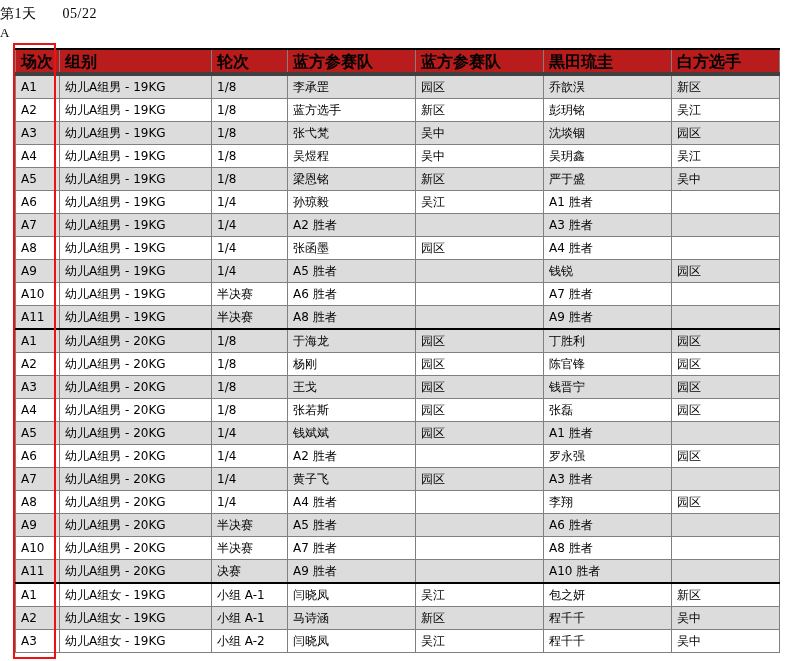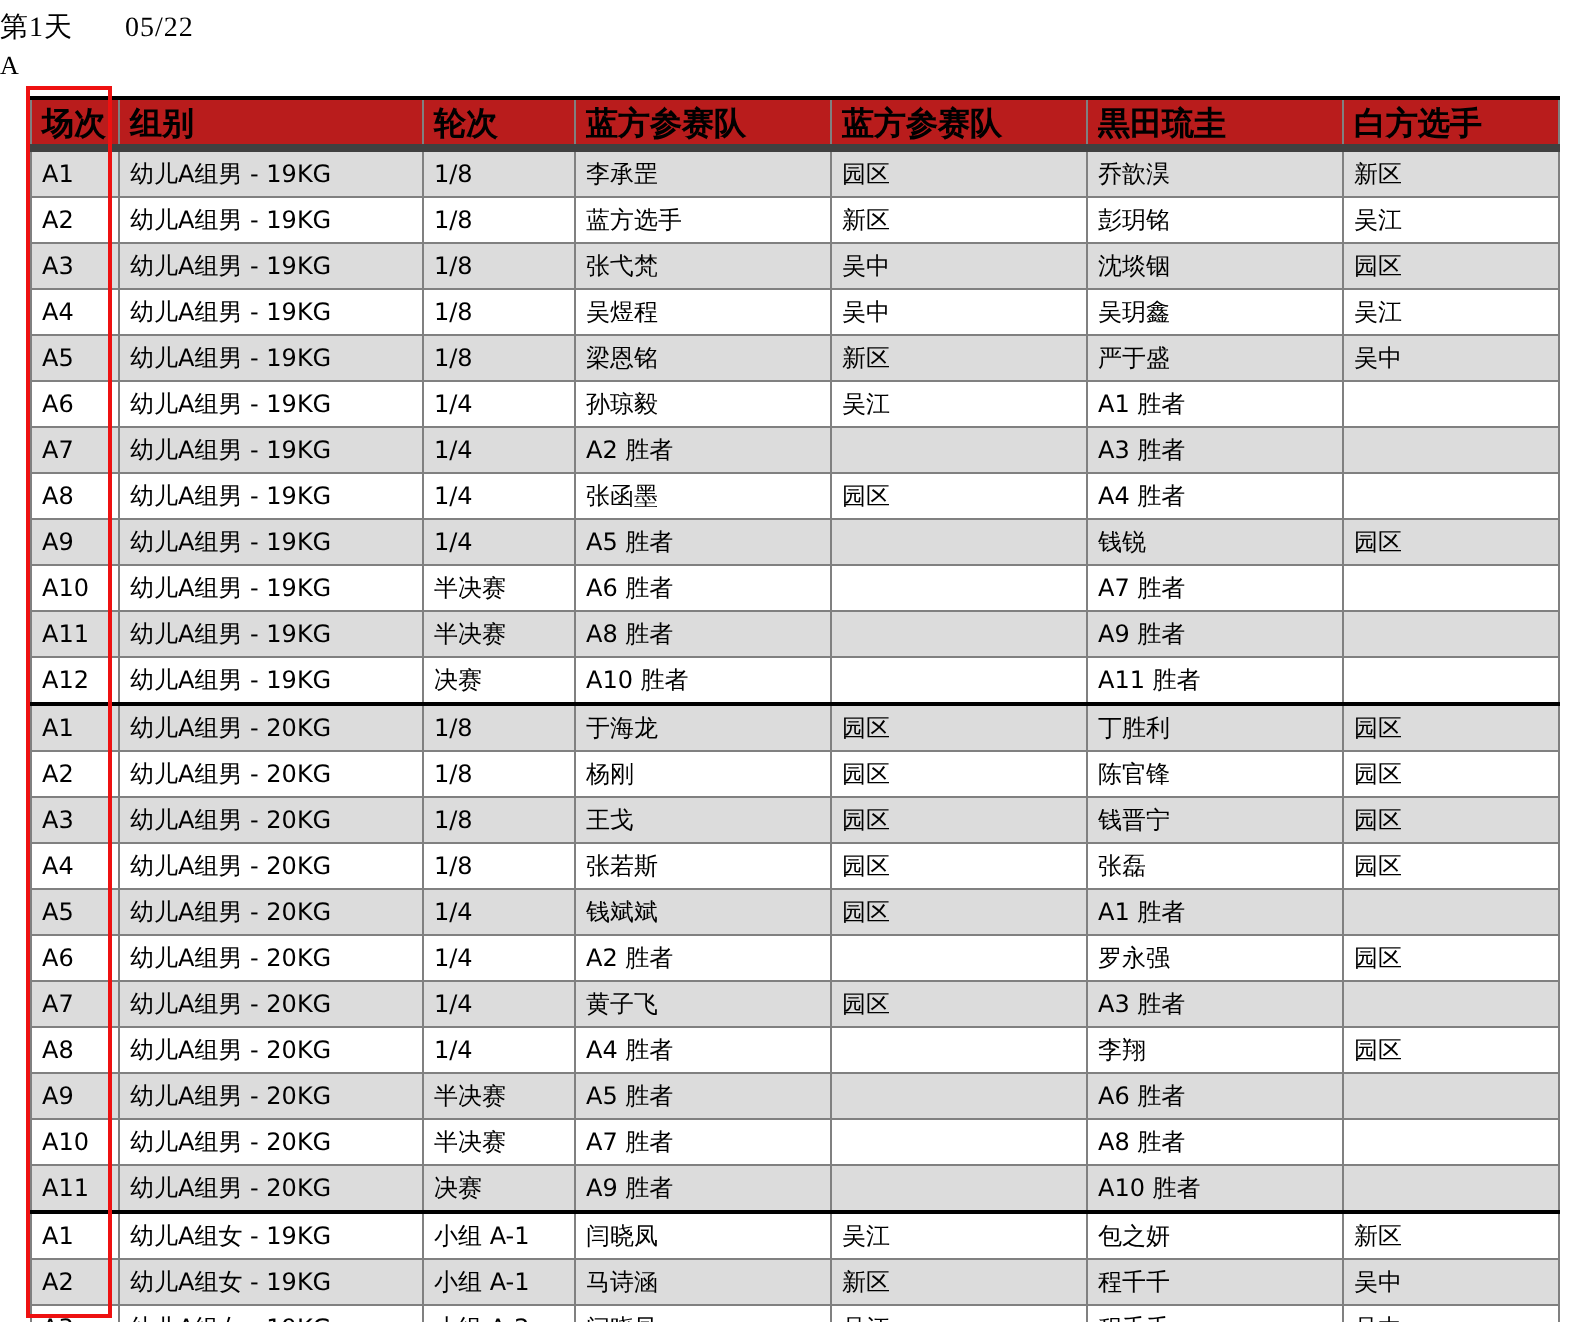--- a/index.html
+++ b/index.html
@@ -203,29 +203,20 @@
         </tr>
         <tr class="alt">
           <td>A11</td>
           <td>幼儿A组男 - 19KG</td>
           <td>半决赛</td>
           <td>A8  胜者</td>
           <td></td>
           <td>A9  胜者</td>
           <td></td>
         </tr>
-        <tr class="plain">
-          <td>A12</td>
-          <td>幼儿A组男 - 19KG</td>
-          <td>决赛</td>
-          <td>A10  胜者</td>
-          <td></td>
-          <td>A11  胜者</td>
-          <td></td>
-        </tr>
         <tr class="alt groupstart">
           <td>A1</td>
           <td>幼儿A组男 - 20KG</td>
           <td>1/8</td>
           <td>于海龙</td>
           <td>园区</td>
           <td>丁胜利</td>
           <td>园区</td>
         </tr>
         <tr class="plain">

